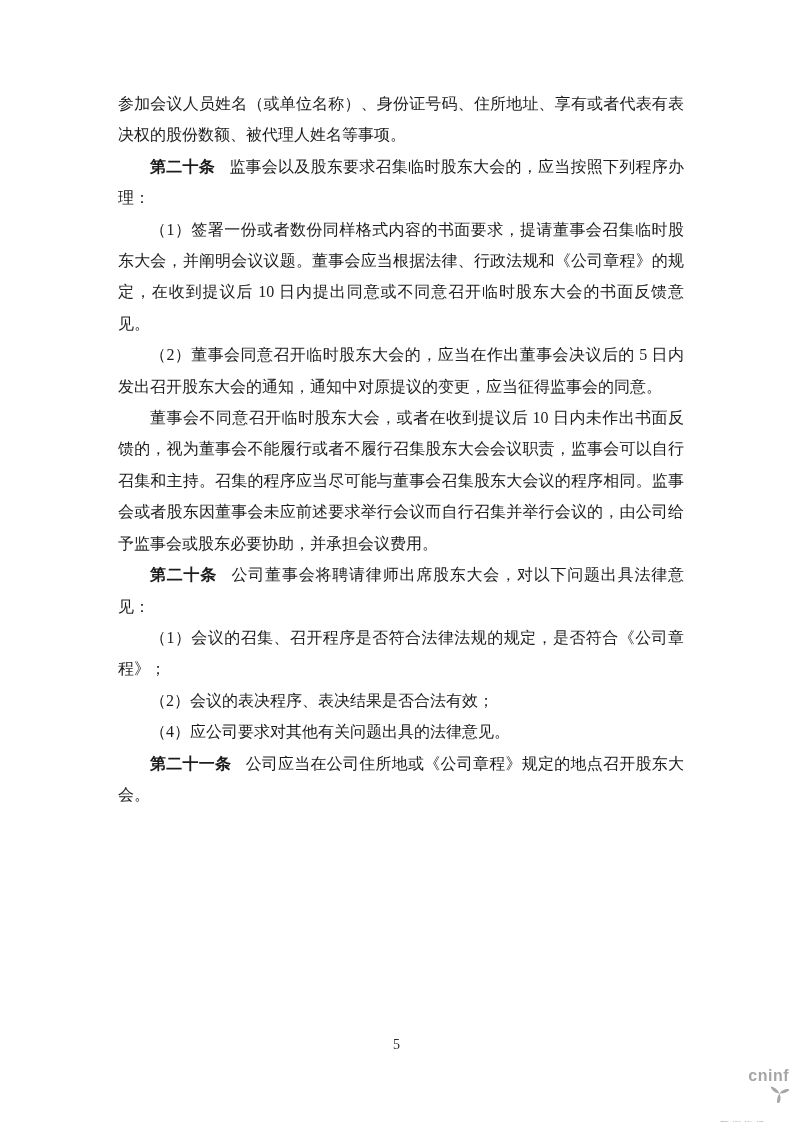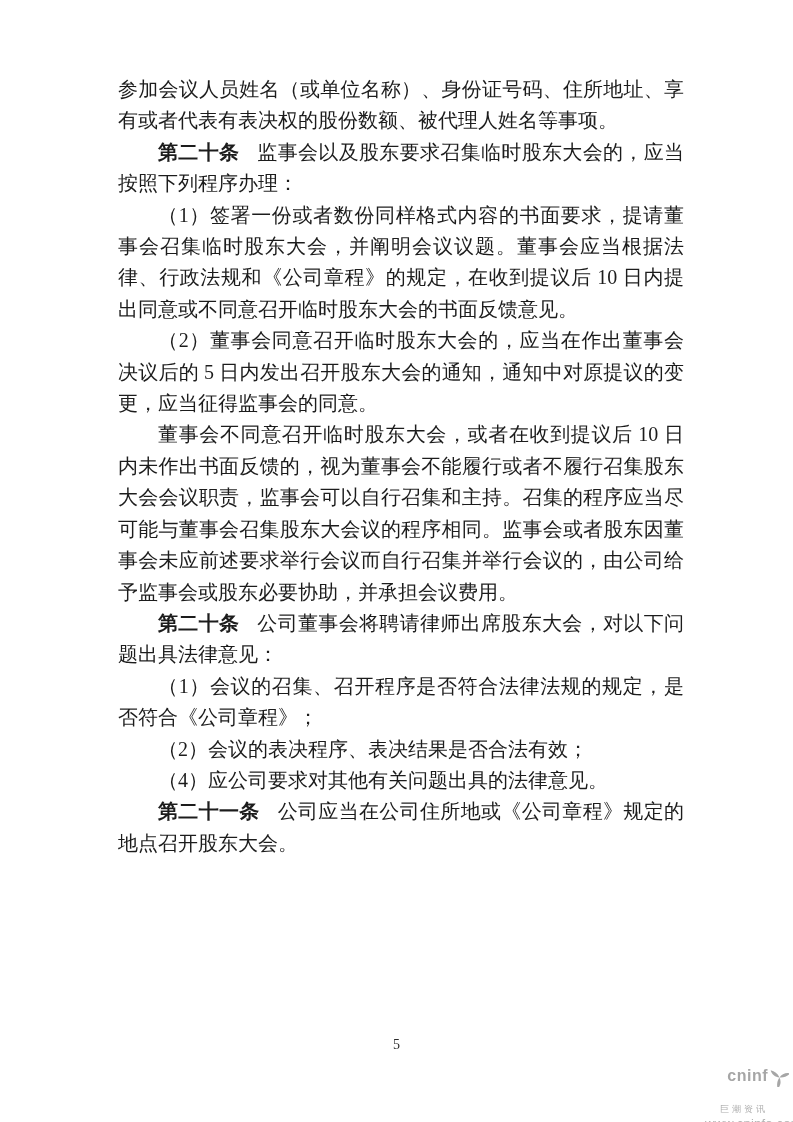--- a/index.html
+++ b/index.html
@@ -13,23 +13,23 @@
     height: 1122px;
     margin: 0 auto;
     background: #ffffff;
     font-family: "Liberation Serif", serif;
     color: #1c1c1c;
     overflow: hidden;
   }
   .content {
     position: absolute;
     left: 118px;
-    top: 74px;
+    top: 88px;
     width: 566px;
-    font-size: 20px;
+    font-size: 16px;
     line-height: 31.4px;
     text-align: justify;
   }
   .para {
     margin: 0;
     padding: 0;
     text-indent: 2em;
   }
   .para.no-indent {
     text-indent: 0;
@@ -56,22 +56,23 @@
     right: 4px;
     top: 1068px;
     width: 84px;
     text-align: right;
     font-family: "Liberation Sans", sans-serif;
     color: #a6a6a6;
     line-height: 1;
   }
   .logo-top {
     display: flex;
-    align-items: flex-start;
+    align-items: flex-end;
     justify-content: flex-end;
+    flex-direction: column;
   }
   .logo-brand {
     font-weight: bold;
     font-size: 16px;
     letter-spacing: 0.5px;
   }
   .logo-swirl {
     display: inline-block;
     width: 19px;
     height: 19px;

